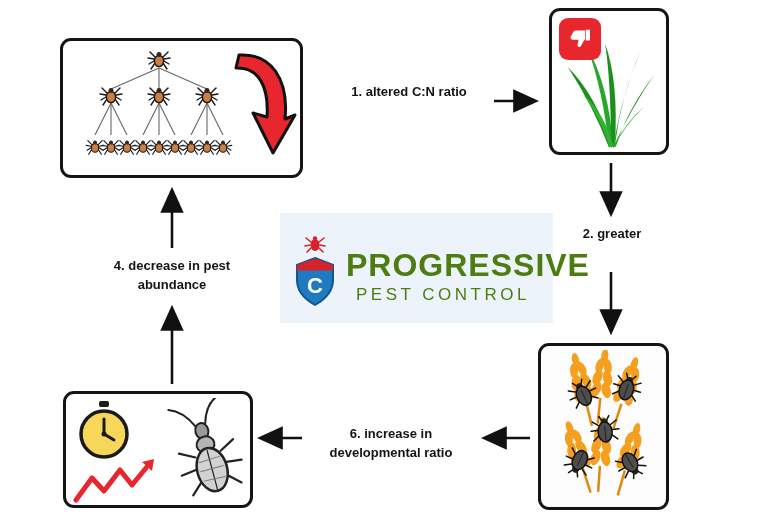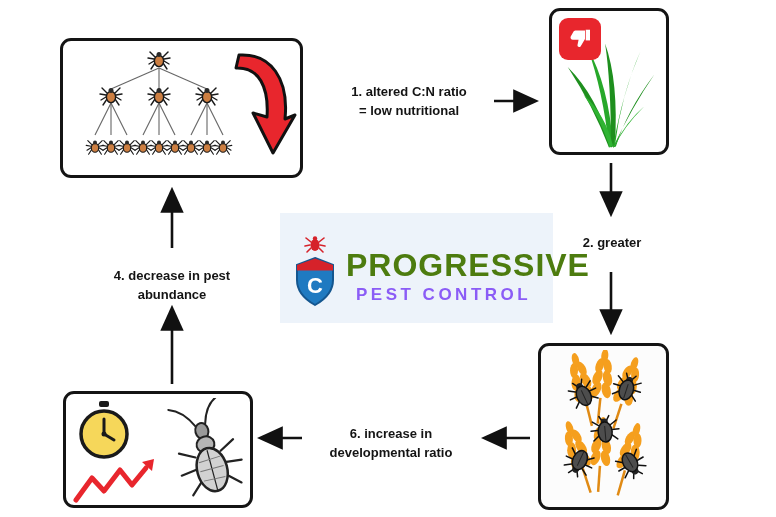--- a/index.html
+++ b/index.html
@@ -20,21 +20,21 @@
   .thumb-badge {
     position:absolute; width:42px; height:42px; background:#e8262d; border-radius:9px;
     display:flex; align-items:center; justify-content:center;
   }
   .logo-panel { position:absolute; background:#edf3fa; }
   .logo-title {
     position:absolute; font-weight:bold; font-size:32px; letter-spacing:1px; color:#4d7c0f;
     white-space:nowrap;
   }
   .logo-subtitle {
-    position:absolute; font-weight:bold; font-size:17px; letter-spacing:3.5px; color:#8b5cf6;
+    position:absolute; font-weight:normal; font-size:17px; letter-spacing:3.5px; color:#4d7c0f;
     white-space:nowrap;
   }
 </style>
 </head>
 <body>
 
 <div class="panel" style="left:60px; top:38px; width:243px; height:140px;">
 
   <svg class="abs" style="left:12px; top:6px;" width="168" height="122" viewBox="0 0 168 122">
     <defs>
@@ -213,33 +213,32 @@
     <path d="M5,31 L23,24.5 L41,31 L41,36.5 L5,36.5 Z" fill="#d6222a"></path>
     <text x="23" y="59" text-anchor="middle" font-size="22" font-weight="bold" fill="#ffffff" font-family="Liberation Sans, sans-serif">C</text>
   </g>
 </svg>
 
 <div class="logo-title" style="left:346px; top:247px;">PROGRESSIVE</div>
 <div class="logo-subtitle" style="left:356px; top:285px;">PEST CONTROL</div>
 
 <div class="step-label" style="left:328px; top:82px; width:162px;">
   <div>1. altered C:N ratio</div>
-  <div>= low nutritional</div>
-</div>
-
-<div class="step-label" style="left:536px; top:233px; width:152px;">
+</div>
+
+<div class="step-label" style="left:536px; top:224px; width:152px;">
   <div>2. greater</div>
 </div>
 
 <div class="step-label" style="left:311px; top:424px; width:160px;">
   <div>6. increase in</div>
   <div>developmental ratio</div>
 </div>
 
-<div class="step-label" style="left:92px; top:256px; width:160px;margin-top:10px;">
+<div class="step-label" style="left:92px; top:256px; width:160px;">
   <div>4. decrease in pest</div>
   <div>abundance</div>
 </div>
 
 <svg class="overlay" width="776" height="517">
   <defs>
     <marker id="ah" markerWidth="10" markerHeight="9" refX="8" refY="4.5" orient="auto">
       <polygon points="0,0 10,4.5 0,9" fill="#111"></polygon>
     </marker>
   </defs>

